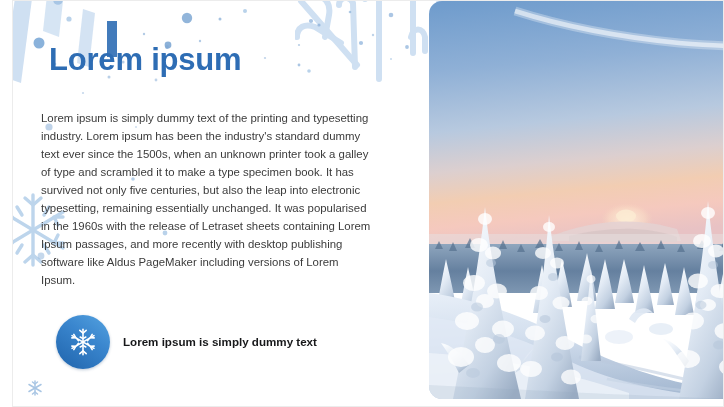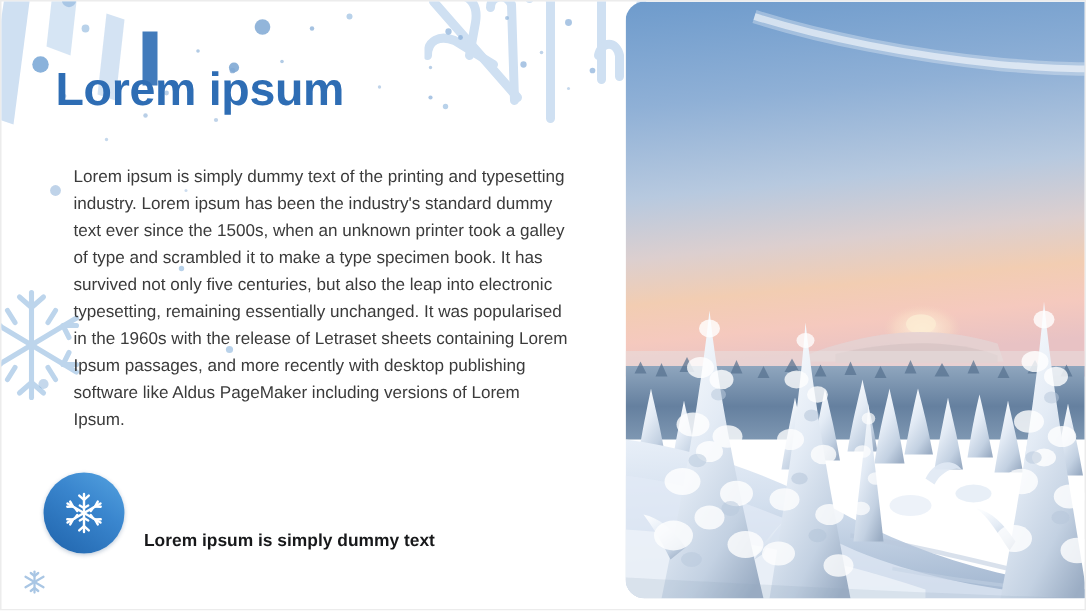--- a/index.html
+++ b/index.html
@@ -10,20 +10,21 @@
     overflow:hidden;
     position:relative;
   }
 
   
   .slide{
     position:absolute; inset:0;
     background:#ffffff;
     overflow:hidden;
     border:1px solid #ececec;
+    margin-left:12px;
   }
 
   
   .decor-layer{
     position:absolute; inset:0;
     pointer-events:none;
     overflow:hidden;
   }
   .decor-svg{ position:absolute; display:block; }
 
@@ -52,33 +53,33 @@
     font-size:31px;
     font-weight:bold;
     color:#2E6DB4;
     letter-spacing:-0.2px;
     line-height:1.1;
     white-space:nowrap;
   }
 
   .body-copy{
     position:absolute;
-    left:48px; top:108px;
+    left:28px; top:108px;
     width:330px;
     font-size:11.4px;
     line-height:1.58;
     color:#3b3b3b;
   }
 
   
   .feature{
     position:absolute;
-    left:28px; top:312px;
+    left:43px; top:312px;
     display:flex;
-    align-items:flex-end;
+    align-items:center;
     gap:13px;
   }
   .feature-badge{
     flex:0 0 auto;
     width:54px; height:54px;
     border-radius:50%;
     background:linear-gradient(215deg,#55a3e0 0%,#3a86ce 40%,#1f63ab 100%);
     box-shadow:0 1px 3px rgba(20,60,110,.28);
     display:flex; align-items:center; justify-content:center;
     margin-top:2px;

